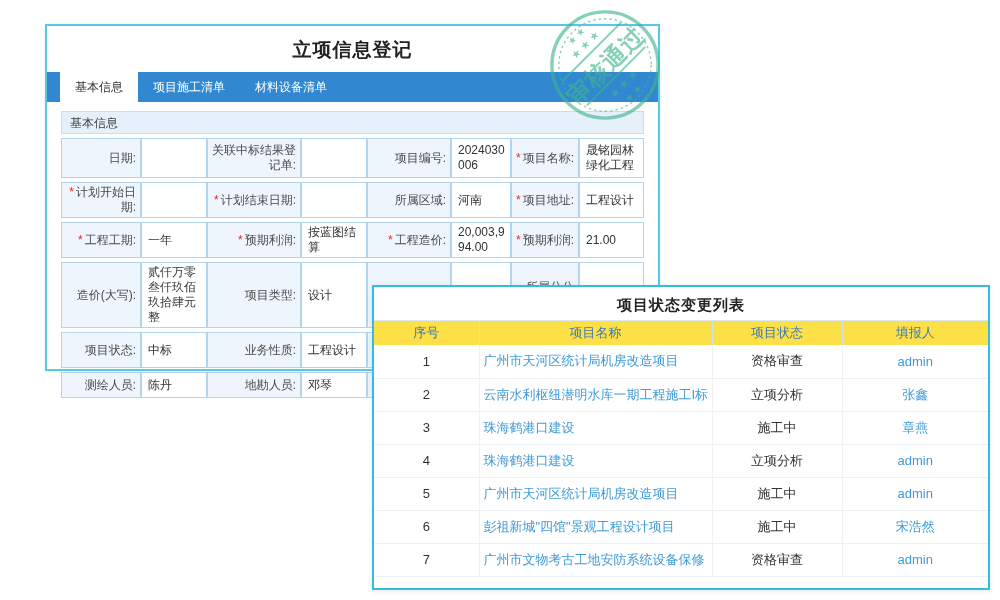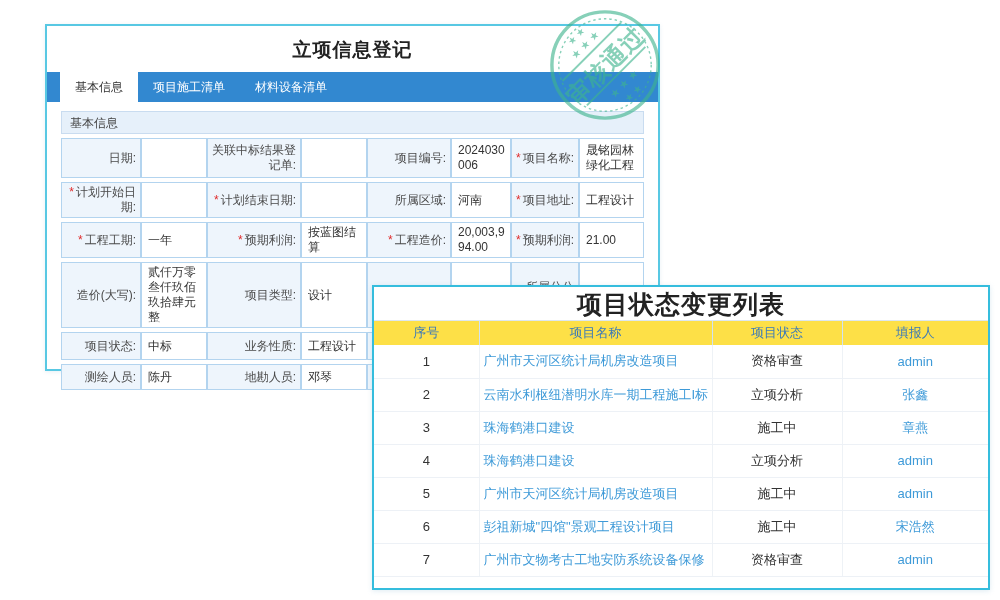--- a/index.html
+++ b/index.html
@@ -18,31 +18,31 @@
   .section-hd { margin:9px 14px 0 14px; background:#e6f0fa; border:1px solid #c9dcf0;
     height:23px; line-height:22px; padding-left:8px; font-size:12px; color:#444; }
   .formtbl { margin:0 14px; border-collapse:separate; border-spacing:0 4px;
     table-layout:fixed; width:583px; font-size:12px; color:#333; }
   .formtbl td { border:1px solid #b3d4ef; vertical-align:middle; line-height:1.25;
     overflow:hidden; word-break:break-all; }
   td.flabel { background:#eef5fc; text-align:right; padding:2px 4px 2px 2px; color:#4a4a4a; }
   td.fvalue { background:#fff; text-align:left; padding:2px 3px 2px 6px; }
   .req { color:#e02b2b; margin-right:2px; font-size:12px; }
   tr.r1 td{ height:40px; } tr.r2 td{ height:36px; } tr.r3 td{ height:36px; }
-  tr.r4 td{ height:42px; } tr.r5 td{ height:28px;margin-left:16px; } tr.r6 td{ height:26px; }
+  tr.r4 td{ height:42px; } tr.r5 td{ height:36px;margin-left:16px; } tr.r6 td{ height:26px; }
 
   
   .stamp { position:absolute; left:546px; top:6px; width:118px; height:118px;
     z-index:5; pointer-events:none; opacity:.62; }
 
   
   .panel2 { position:absolute; left:372px; top:285px; width:618px; height:305px;
     background:#fff; border:2px solid #35bddd; z-index:10;
     box-shadow:0 1px 5px rgba(110,170,200,.22); }
-  .p2-title { height:34px; line-height:35px; text-align:center; font-size:25px;
+  .p2-title { height:34px; line-height:35px; text-align:center; font-size:15px;
     font-weight:bold; color:#222; border-bottom:1px solid #dde7ef; letter-spacing:1px; }
   .listtbl { width:100%; border-collapse:collapse; table-layout:fixed; font-size:13px; }
   .listtbl th { background:#fde047; color:#3c7ab8; font-weight:normal; height:24px;
     border-right:1px solid #cfe2f3;margin-left:32px; }
   .listtbl th:last-child { border-right:none; }
   .listtbl td { height:33px; text-align:center; color:#333;
     border-bottom:1px solid #edf1f6; border-right:1px solid #eef2f6; }
   .listtbl td:last-child { border-right:none; }
   .listtbl td.name { text-align:left; padding-left:4px; }
   .listtbl a { color:#3e9ad8; text-decoration:none; cursor:pointer; }

